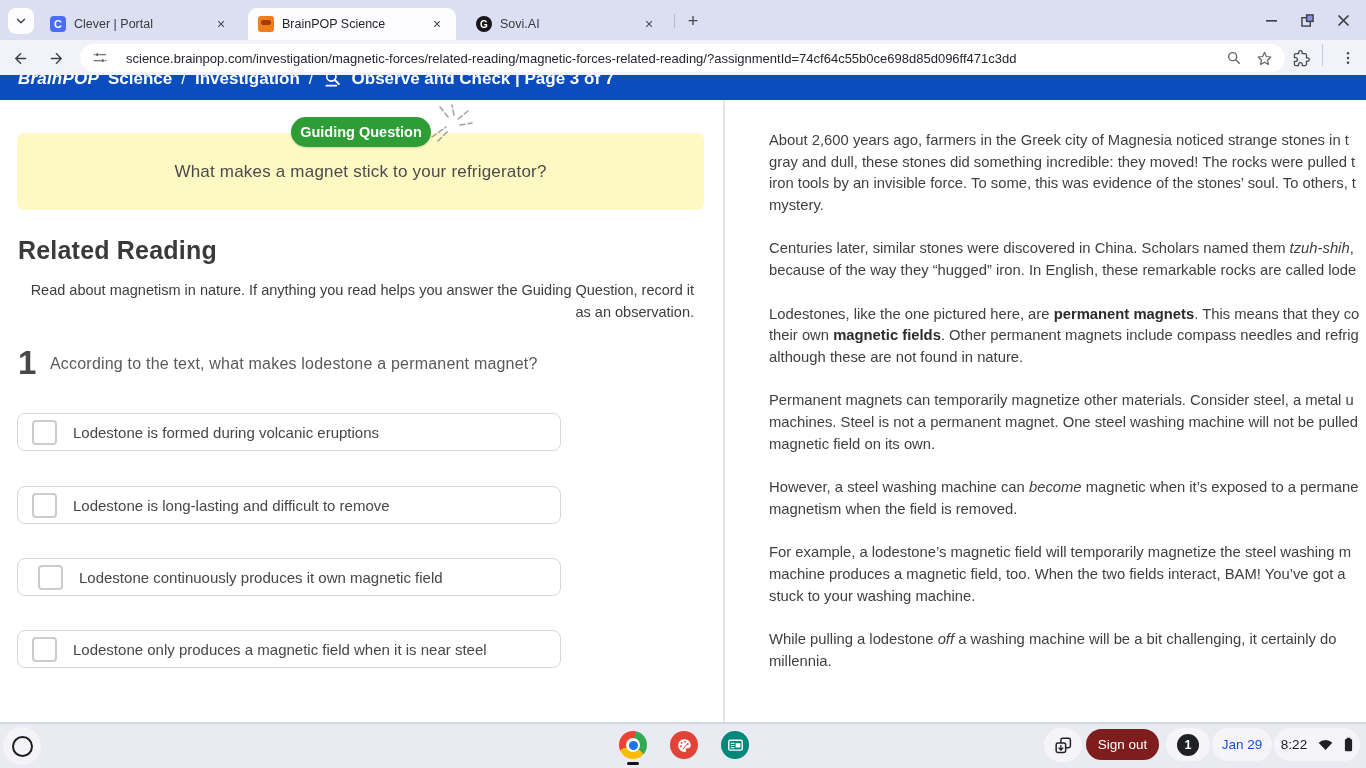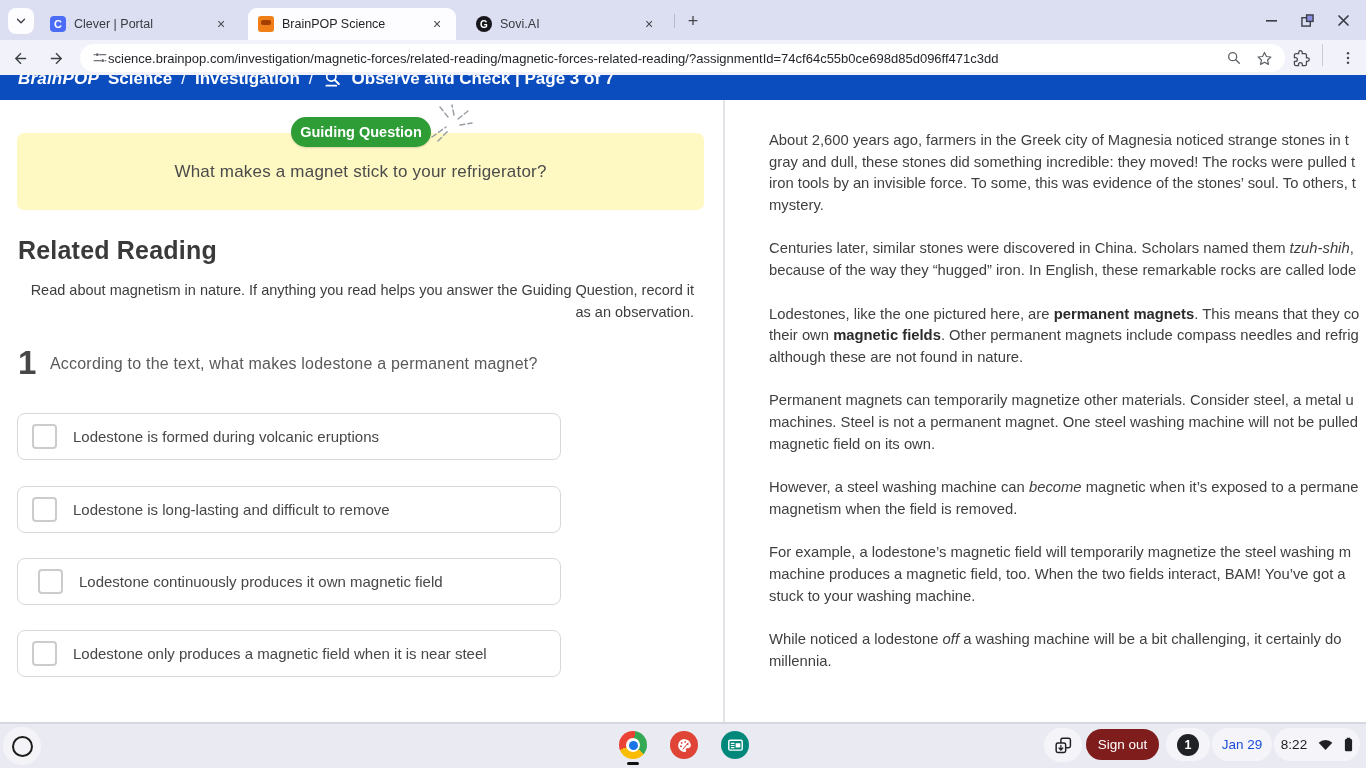--- a/index.html
+++ b/index.html
@@ -35,21 +35,21 @@
   .newtab{top:10px;left:682px;width:22px;height:22px;display:flex;align-items:center;
     justify-content:center;font-size:18px;color:#44464c;}
   .wctrls{top:0;right:0;height:40px;display:flex;align-items:center;gap:14px;padding-right:12px;}
   .wbtn{width:22px;height:22px;display:flex;align-items:center;justify-content:center;color:#3a3d46;}
 
   
   #toolbar{top:40px;left:0;width:1366px;height:35px;background:#f1f2fa;}
   .navbtn{top:6px;width:24px;height:24px;display:flex;align-items:center;justify-content:center;}
   #omnibox{top:44px;left:80px;width:1205px;height:28px;background:#ffffff;border-radius:16px;
     display:flex;align-items:center;padding:0 12px;box-sizing:border-box;}
-  #urltext{font-size:13px;color:#24262b;margin-left:0;white-space:nowrap;overflow:hidden;flex:1;}
+  #urltext{font-size:13px;color:#24262b;margin-left:18px;white-space:nowrap;overflow:hidden;flex:1;}
   .omni-right{display:flex;align-items:center;gap:14px;margin-left:8px;}
   .tb-sep{top:44px;left:1322px;width:1px;height:22px;background:#c9cbd6;}
 
   
   #pageheader{top:75px;left:0;width:1366px;height:25px;background:#0b4dbe;overflow:hidden;}
   #breadcrumb{position:absolute;left:18px;top:-6px;display:flex;align-items:center;gap:9px;
     color:#fff;font-size:17px;white-space:nowrap;}
   #breadcrumb .brand{font-weight:bold;font-style:italic;letter-spacing:.2px;}
   #breadcrumb .prod{font-weight:bold;}
   #breadcrumb .sec{font-weight:bold;}
@@ -66,21 +66,21 @@
     color:#fff;font-weight:bold;font-size:14.5px;display:flex;align-items:center;justify-content:center;
     z-index:3;box-shadow:0 1px 2px rgba(0,0,0,.15);}
   #gq-sparkle{top:3px;left:428px;z-index:3;}
   #gq-box{top:33px;left:17px;width:687px;height:77px;background:#fef9c3;border-radius:7px;
     display:flex;align-items:center;justify-content:center;}
   #gq-text{font-size:17px;color:#4b4b4b;letter-spacing:.2px;}
   #rr-heading{top:136px;left:18px;font-size:25px;font-weight:bold;color:#3a3a3a;letter-spacing:.2px;}
   #rr-intro{top:179px;left:18px;width:676px;font-size:14.5px;line-height:22px;color:#3d3d3d;text-align:right;}
   #q-number{top:246px;left:18px;font-size:33px;font-weight:bold;color:#474747;line-height:1;}
   #q-text{top:255px;left:50px;width:620px;font-size:16px;color:#5a5a5a;letter-spacing:.2px;}
-  .opt-card{left:17px;width:544px;height:47px;background:#fff;border:1px solid #d8d8d8;
+  .opt-card{left:17px;width:544px;height:38px;background:#fff;border:1px solid #d8d8d8;
     border-radius:8px;display:flex;align-items:center;padding:0 14px;box-sizing:border-box;}
   .opt-check{width:21px;height:21px;border:2px solid #cccccc;border-radius:4px;background:#fff;
     flex:0 0 auto;}
   .opt-label{margin-left:16px;font-size:15px;color:#474747;}
 
   
   #reading{top:100px;left:724px;width:642px;height:622px;overflow:hidden;
     padding:30px 0 0 45px;box-sizing:border-box;}
   .rp{margin:0 0 22px 0;}
   .rline{white-space:nowrap;font-size:14.8px;line-height:21.6px;color:#3f3f3f;}
@@ -309,21 +309,21 @@
     <div class="rp">
       <div class="rline"><span>However, a steel washing machine can </span><span class="i">become</span><span> magnetic when it’s exposed to a permane</span></div>
       <div class="rline"><span>magnetism when the field is removed.</span></div>
     </div>
     <div class="rp">
       <div class="rline"><span>For example, a lodestone’s magnetic field will temporarily magnetize the steel washing m</span></div>
       <div class="rline"><span>machine produces a magnetic field, too. When the two fields interact, BAM! You’ve got a</span></div>
       <div class="rline"><span>stuck to your washing machine.</span></div>
     </div>
     <div class="rp">
-      <div class="rline"><span>While noticed a lodestone </span><span class="i">off</span><span> a washing machine will be a bit challenging, it certainly do</span></div>
+      <div class="rline"><span>While pulling a lodestone </span><span class="i">off</span><span> a washing machine will be a bit challenging, it certainly do</span></div>
       <div class="rline"><span>millennia.</span></div>
     </div>
   </div>
 
 <div id="vdivider" class="abs"></div>
 <div id="bottomline" class="abs"></div>
 
 <div id="shelf" class="abs"></div>
 
 <div id="launcher" class="abs">

